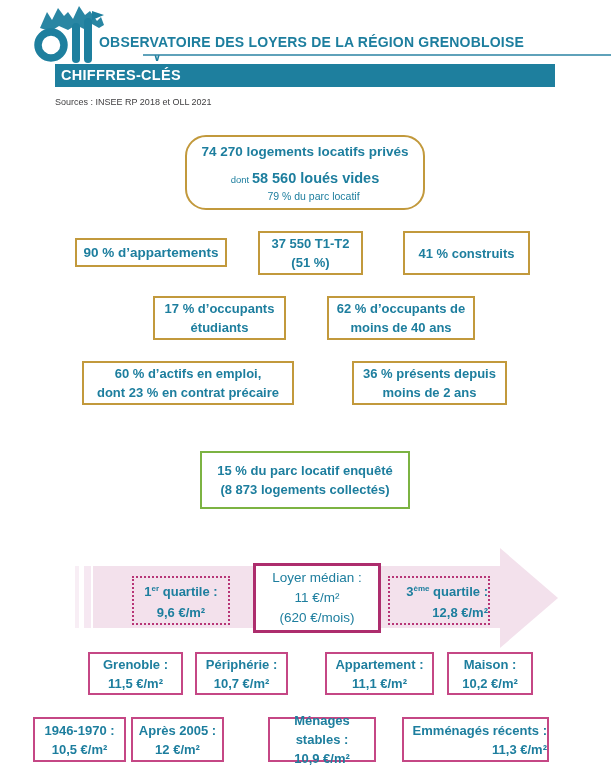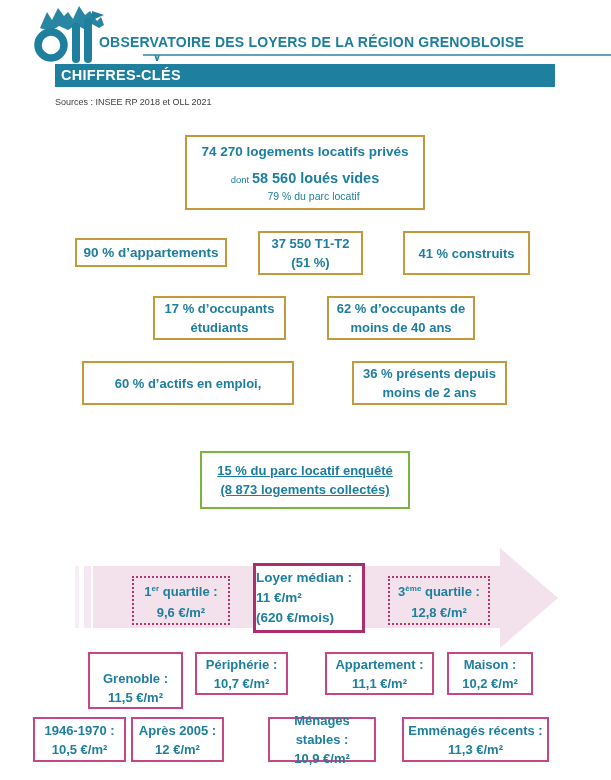--- a/index.html
+++ b/index.html
@@ -25,76 +25,76 @@
     box-sizing:border-box;letter-spacing:0.3px;
   }
   .sources{position:absolute;left:55px;top:97px;color:#414042;font-size:9px;}
   
   .gold-box{
     position:absolute;background:#ffffff;border:2px solid #c2993c;box-sizing:border-box;
     color:#1d7e9e;font-weight:bold;text-align:center;
     display:flex;flex-direction:column;justify-content:center;
     font-size:13px;line-height:19px;
   }
-  .main-box{left:185px;top:135px;width:240px;height:75px;}
+  .main-box{left:185px;top:135px;width:240px;height:75px;border-radius:21px;}
   .main-box .l1{font-size:13.5px;line-height:15px;margin-top:2px;}
   .main-box .l2{font-size:14.5px;line-height:16px;margin-top:11px;}
   .main-box .l2 .dont{font-size:9.5px;font-weight:normal;margin-top:12px;}
   .main-box .l3{font-size:10.5px;font-weight:normal;line-height:13px;margin-top:2px;padding-left:17px;}
   .b-apart{left:75px;top:238px;width:152px;height:29px;font-size:13.5px;}
   .b-t1t2{left:258px;top:231px;width:105px;height:44px;}
   .b-1970{left:403px;top:231px;width:127px;height:44px;}
   .b-etud{left:153px;top:296px;width:133px;height:44px;}
   .b-40ans{left:327px;top:296px;width:148px;height:44px;}
   .b-emploi{left:82px;top:361px;width:212px;height:44px;justify-content:center;}
   .b-2ans{left:352px;top:361px;width:155px;height:44px;}
   
   .survey-box{
     position:absolute;left:200px;top:451px;width:210px;height:58px;box-sizing:border-box;
     background:#ffffff;border:2px solid #7cb342;color:#1d7e9e;font-weight:bold;
     font-size:13px;line-height:19px;text-align:center;
-    display:flex;flex-direction:column;justify-content:center;text-decoration:underline;
+    display:flex;flex-direction:column;justify-content:center;
   }
   
   .arrow-stripe1{position:absolute;left:75px;top:566px;width:4px;height:62px;background:#f8eef5;}
   .arrow-stripe2{position:absolute;left:84px;top:566px;width:7px;height:62px;background:#f6e8f2;}
   .arrow-body{position:absolute;left:93px;top:566px;width:407px;height:62px;background:#f3e1ec;}
   .arrow-head{
     position:absolute;left:500px;top:548px;width:0;height:0;
     border-top:50px solid transparent;border-bottom:50px solid transparent;
     border-left:58px solid #f3e1ec;
   }
   .q-box{
     position:absolute;border:2px dotted #b73577;box-sizing:border-box;background:transparent;
     color:#1d7e9e;font-weight:bold;font-size:13px;line-height:21px;text-align:center;
     display:flex;flex-direction:column;justify-content:center;
   }
   .q1{left:132px;top:576px;width:98px;height:49px;}
-  .q3{left:388px;top:576px;width:102px;height:49px;}
+  .q3{left:388px;top:576px;width:102px;height:49px;text-align:right;}
   .q-box sup{font-size:8px;}
   .median-box{
-    position:absolute;left:253px;top:563px;width:112px;height:70px;box-sizing:border-box;
-    background:#ffffff;border:3px solid #ad2d6d;color:#1d7e9e;font-weight:bold;
-    font-size:13.5px;line-height:20px;
+    position:absolute;left:253px;top:563px;width:128px;height:70px;box-sizing:border-box;
+    background:#ffffff;border:3px solid #ad2d6d;color:#1d7e9e;font-weight:normal;
+    font-size:13.5px;line-height:20px;text-align:center;
     display:flex;flex-direction:column;justify-content:center;
   }
   
   .pink-box{
     position:absolute;background:#ffffff;border:2px solid #c54785;box-sizing:border-box;
     color:#1d7e9e;font-weight:bold;font-size:13px;line-height:19px;text-align:center;
     display:flex;flex-direction:column;justify-content:center;
   }
-  .r1a{left:88px;top:652px;width:95px;height:57px;justify-content:flex-end;}
+  .r1a{left:88px;top:652px;width:95px;height:43px;}
   .r1b{left:195px;top:652px;width:93px;height:43px;}
   .r1c{left:325px;top:652px;width:109px;height:43px;}
   .r1d{left:447px;top:652px;width:86px;height:43px;}
   .r2a{left:33px;top:717px;width:93px;height:45px;}
   .r2b{left:131px;top:717px;width:93px;height:45px;}
   .r2c{left:268px;top:717px;width:108px;height:45px;}
-  .r2d{left:402px;top:717px;width:147px;height:45px;}
+  .r2d{left:402px;top:717px;width:147px;height:45px;align-items:flex-end;}
 </style>
 </head>
 <body>
 
 <div class="page">
 
   <div>
     <svg class="logo" viewBox="0 0 74 62" aria-hidden="true">
       <path fill="#1e7f9e" d="M6,26 L13,10 L18,18 L24,6 L30,14 L34,10 L39,17 L45,4 L51,13 L56,9 L63,19 L67,15 L70,23 L65,26 L58,22 L50,27 L42,23 L34,28 L25,24 L17,29 L9,27 Z" opacity="0.95"></path>
       <circle cx="17" cy="43" r="13" fill="none" stroke="#1e7f9e" stroke-width="7.5"></circle>
@@ -128,20 +128,21 @@
   <div class="gold-box b-etud">
     <div>17 % d’occupants</div>
     <div>étudiants</div>
   </div>
   <div class="gold-box b-40ans">
     <div>62 % d’occupants de</div>
     <div>moins de 40 ans</div>
   </div>
   <div class="gold-box b-emploi">
     <div>60 % d’actifs en emploi,</div>
+    <div>dont 23 % en contrat précaire</div>
   </div>
   <div class="gold-box b-2ans">
     <div>36 % présents depuis</div>
     <div>moins de 2 ans</div>
   </div>
 
   <div class="survey-box">
     <div>15 % du parc locatif enquêté</div>
     <div>(8 873 logements collectés)</div>
   </div>

